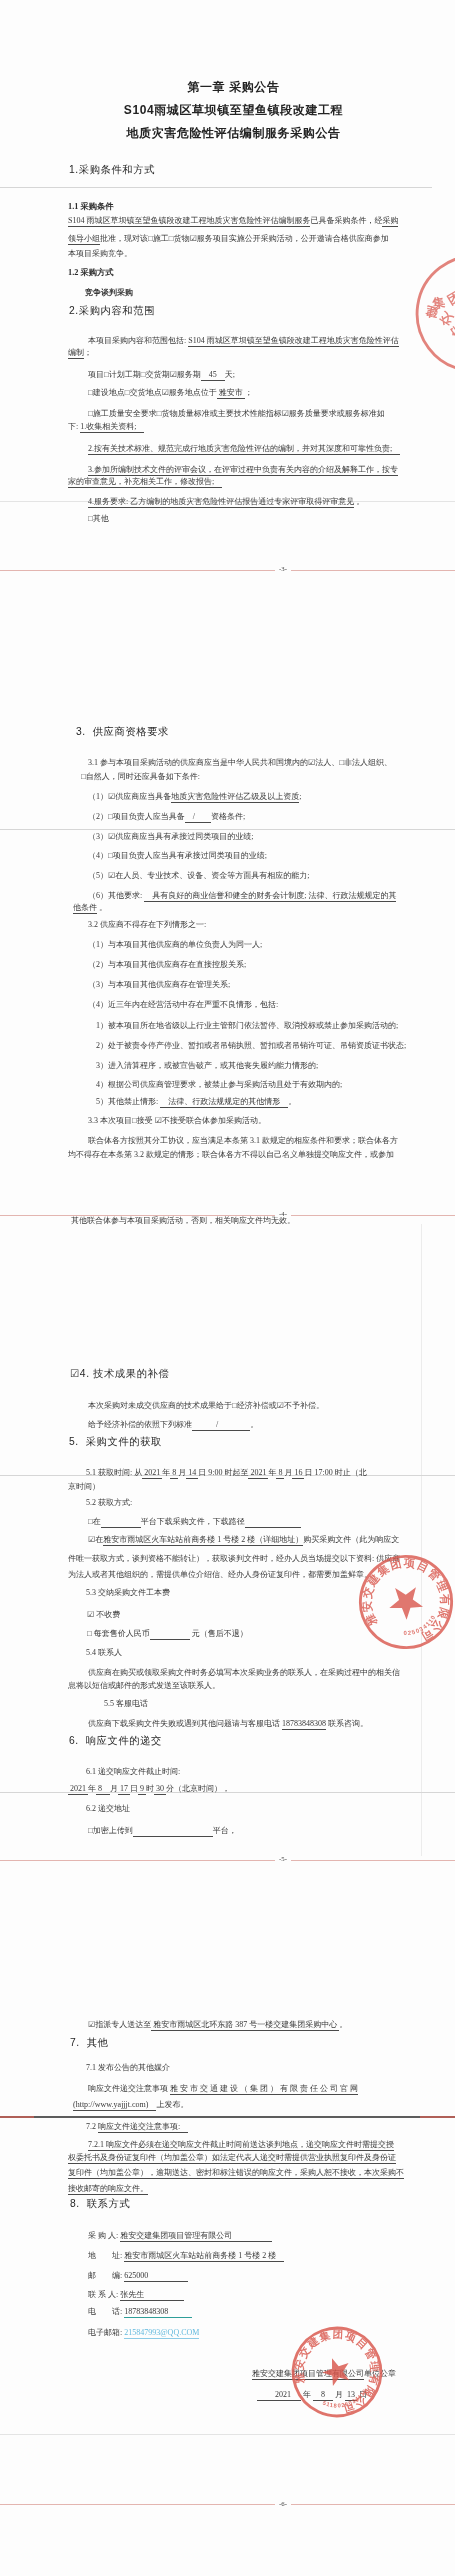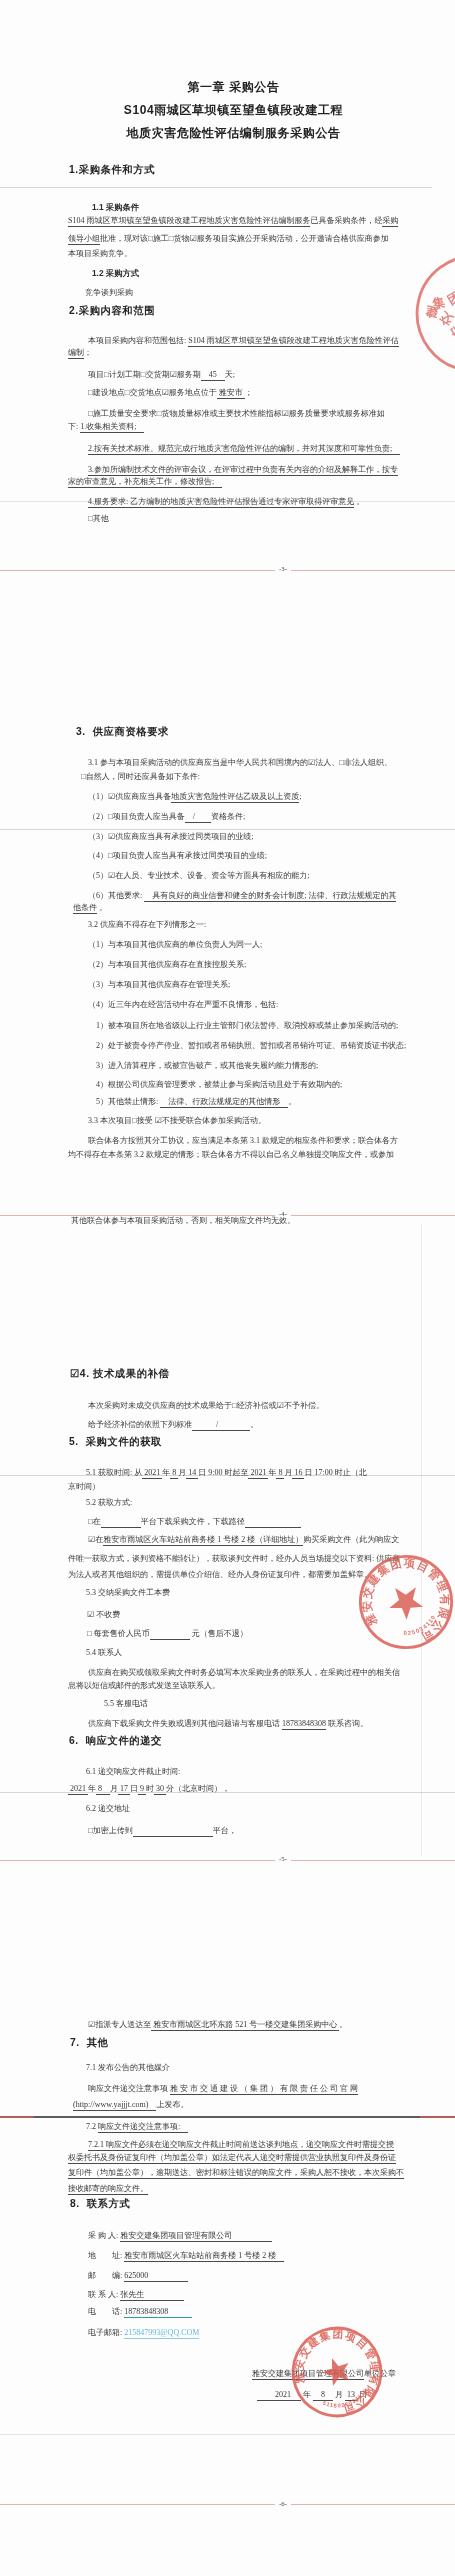--- a/index.html
+++ b/index.html
@@ -4,22 +4,22 @@
 <style>
   html,body{margin:0;padding:0;background:#ffffff;}
   .canvas{position:relative;width:456px;height:2576px;margin:0;background:#fdfdfd;overflow:hidden;
           font-family:"Liberation Serif",serif;color:#383838;}
   .ln{position:absolute;left:68px;white-space:pre;font-size:8px;line-height:1.25;z-index:2;}
   .ind{left:88px;}
   .ind2{left:96px;}
   .wrap2{left:73px;}
   .ctr{left:0;width:467px;text-align:center;}
   .hm{font-family:"Liberation Sans",sans-serif;font-weight:bold;font-size:12px;color:#232323;letter-spacing:0.6px;}
-  .hb{font-family:"Liberation Sans",sans-serif;font-weight:bold;font-size:10.3px;color:#262626;letter-spacing:0.6px;}
-  .hs{font-family:Liberation Sans, sans-serif;font-weight:bold;font-size:8.3px;color:#2c2c2c;margin-left:24px;}
+  .hb{font-family:"Liberation Sans",sans-serif;font-weight:normal;font-size:10.3px;color:#262626;letter-spacing:0.6px;}
+  .hs{font-family:Liberation Serif, serif;font-weight:bold;font-size:8.3px;color:#2c2c2c;}
   .u{border-bottom:0.6px solid #4a4a4a;padding-bottom:1.1px;}
   .teal{border-bottom-color:#2f9e99;}
   .cyan{color:#63b9dd;border-bottom-color:#8ccbe6;text-align:center;}
   .pgwrap{left:249px;width:68px;text-align:center;z-index:3;}
   .pg{font-size:6.8px;color:#3c3c3c;background:#fdfdfd;padding:0 4px;}
   .hr{position:absolute;left:0;width:456px;height:0.6px;z-index:1;}
   .hr-grey{background:#d6d6d6;}
   .hr-pink{background:#e3b5b0;}
   .hr-dark{background:#5d5d5d;height:1.7px;}
   .hr-band{background:#e4e4e4;height:1.1px;}
@@ -51,21 +51,21 @@
   <div class="ln ctr hm" style="top:80px">第一章 采购公告</div>
   <div class="ln ctr hm" style="top:103px">S104雨城区草坝镇至望鱼镇段改建工程</div>
   <div class="ln ctr hm" style="top:126px">地质灾害危险性评估编制服务采购公告</div>
 
   <div class="ln hb" style="top:164px;left:69px">1.采购条件和方式</div>
   <div class="ln hs" style="top:202px">1.1 采购条件</div>
   <div class="ln" style="top:216px"><span class="u">S104 雨城区草坝镇至望鱼镇段改建工程地质灾害危险性评估编制服务</span><span>已具备采购条件，经</span><span class="u">采购</span></div>
   <div class="ln" style="top:234px"><span class="u">领导小组</span><span>批准，现对该□施工□货物☑服务项目实施公开采购活动，公开邀请合格供应商参加</span></div>
   <div class="ln" style="top:249px">本项目采购竞争。</div>
   <div class="ln hs" style="top:268px">1.2 采购方式</div>
-  <div class="ln" style="top:288px;left:85px;font-weight:normal">竞争谈判采购</div>
+  <div class="ln" style="top:288px;left:85px;font-weight:bold">竞争谈判采购</div>
   <div class="ln hb" style="top:305px;left:69px">2.采购内容和范围</div>
   <div class="ln ind" style="top:336px"><span>本项目采购内容和范围包括: </span><span class="u">S104 雨城区草坝镇至望鱼镇段改建工程地质灾害危险性评估</span></div>
   <div class="ln" style="top:348px"><span class="u">编制</span><span>；</span></div>
   <div class="ln ind" style="top:370px"><span>项目□计划工期□交货期☑服务期</span><span class="u">　45　</span><span>天;</span></div>
   <div class="ln ind" style="top:388px"><span>□建设地点□交货地点☑服务地点位于</span><span class="u"> 雅安市 </span><span>；</span></div>
   <div class="ln ind" style="top:409px">□施工质量安全要求□货物质量标准或主要技术性能指标☑服务质量要求或服务标准如</div>
   <div class="ln" style="top:422px"><span>下: </span><span class="u">1.收集相关资料;　</span></div>
   <div class="ln ind" style="top:444px"><span class="u">2.按有关技术标准、规范完成行地质灾害危险性评估的编制，并对其深度和可靠性负责;　</span></div>
   <div class="ln ind" style="top:465px"><span class="u">3.参加所编制技术文件的评审会议，在评审过程中负责有关内容的介绍及解释工作，按专</span></div>
   <div class="ln" style="top:477px"><span class="u">家的审查意见，补充相关工作，修改报告;　</span></div>
@@ -118,21 +118,21 @@
   <div class="ln" style="top:1681px">息将以短信或邮件的形式发送至该联系人。</div>
   <div class="ln ind" style="top:1699px;left:104px">5.5 客服电话</div>
   <div class="ln ind" style="top:1719px"><span>供应商下载采购文件失败或遇到其他问题请与客服电话 </span><span class="u">18783848308</span><span> 联系咨询。</span></div>
   <div class="ln hb" style="top:1735px;left:69px">6.  响应文件的递交</div>
   <div class="ln ind" style="top:1767px;left:86px">6.1 递交响应文件截止时间:</div>
   <div class="ln" style="top:1784px"><span class="u"> 2021 </span><span>年</span><span class="u"> 8　</span><span>月</span><span class="u"> 17 </span><span>日</span><span class="u"> 9 </span><span>时</span><span class="u"> 30 </span><span>分（北京时间），</span></div>
   <div class="ln ind" style="top:1804px;left:86px">6.2 递交地址</div>
   <div class="ln ind" style="top:1826px"><span>□加密上传到</span><span class="u">　　　　　　　　　　</span><span>平台，</span></div>
   <div class="ln pgwrap" style="top:1854px"><span class="pg">-5-</span></div>
 
-  <div class="ln ind" style="top:2020px"><span>☑指派专人送达至</span><span class="u"> 雅安市雨城区北环东路 521 号一楼交建集团采购中心 </span><span>。</span></div>
+  <div class="ln ind" style="top:2020px"><span>☑指派专人送达至</span><span class="u"> 雅安市雨城区北环东路 387 号一楼交建集团采购中心 </span><span>。</span></div>
   <div class="ln hb" style="top:2037px;left:70px">7.  其他</div>
   <div class="ln ind" style="top:2063px;left:86px">7.1 发布公告的其他媒介</div>
   <div class="ln ind" style="top:2084px"><span>响应文件递交注意事项 </span><span class="u">雅 安 市 交 通 建 设 （ 集 团 ） 有 限 责 任 公 司 官 网</span></div>
   <div class="ln wrap2" style="top:2100px"><span class="u">(http://www.yajjjt.com)　</span><span>上发布。</span></div>
   <div class="ln ind" style="top:2122px;left:86px"><span>7.2 </span><span class="u">响应文件递交注意事项:　</span></div>
   <div class="ln ind" style="top:2140px"><span class="u">7.2.1 响应文件必须在递交响应文件截止时间前送达谈判地点，递交响应文件时需提交授</span></div>
   <div class="ln" style="top:2153px"><span class="u">权委托书及身份证复印件（均加盖公章）如法定代表人递交时需提供营业执照复印件及身份证</span></div>
   <div class="ln" style="top:2168px"><span class="u">复印件（均加盖公章），逾期送达、密封和标注错误的响应文件，采购人恕不接收，本次采购不</span></div>
   <div class="ln" style="top:2184px"><span class="u">接收邮寄的响应文件。</span></div>
   <div class="ln hb" style="top:2198px;left:70px">8.  联系方式</div>

